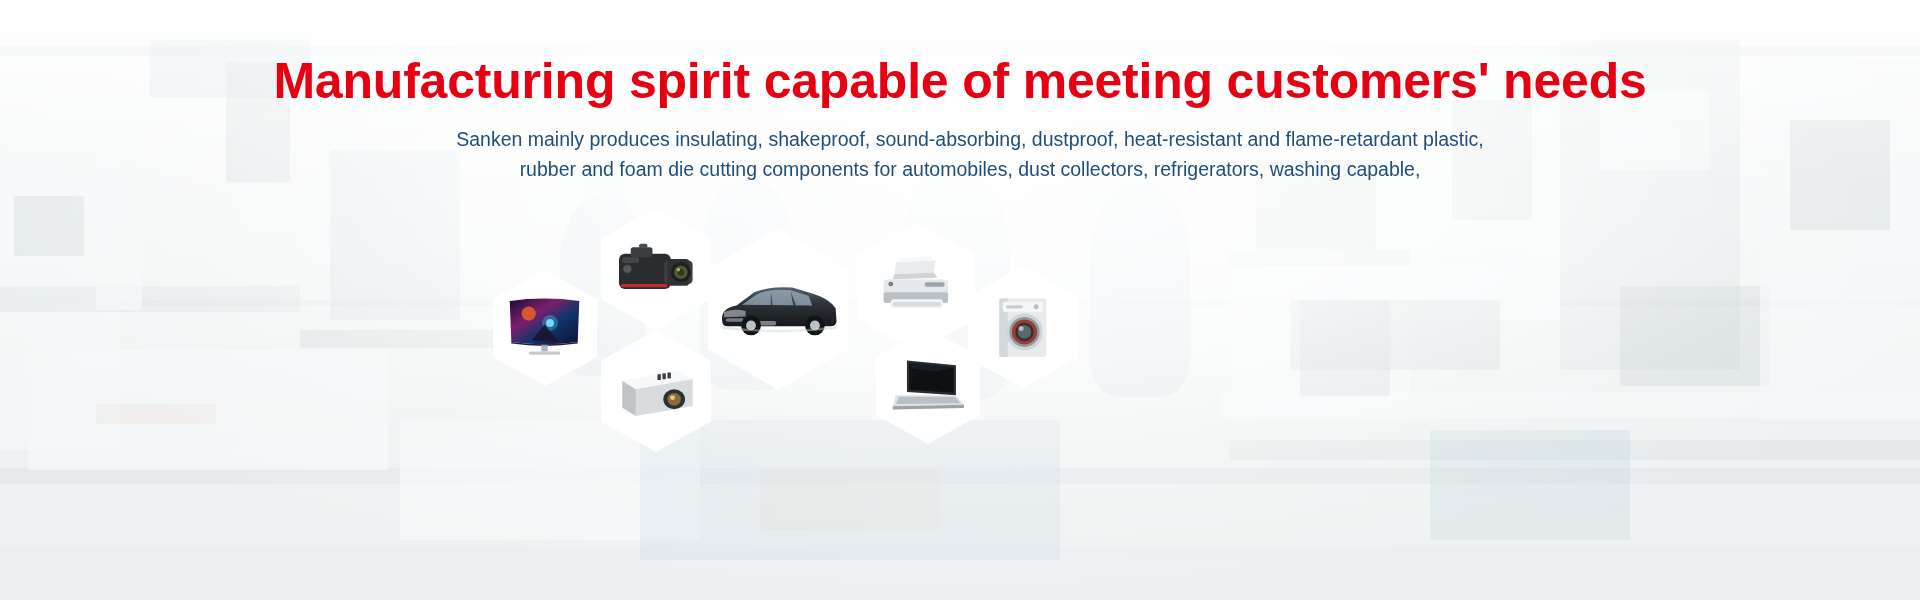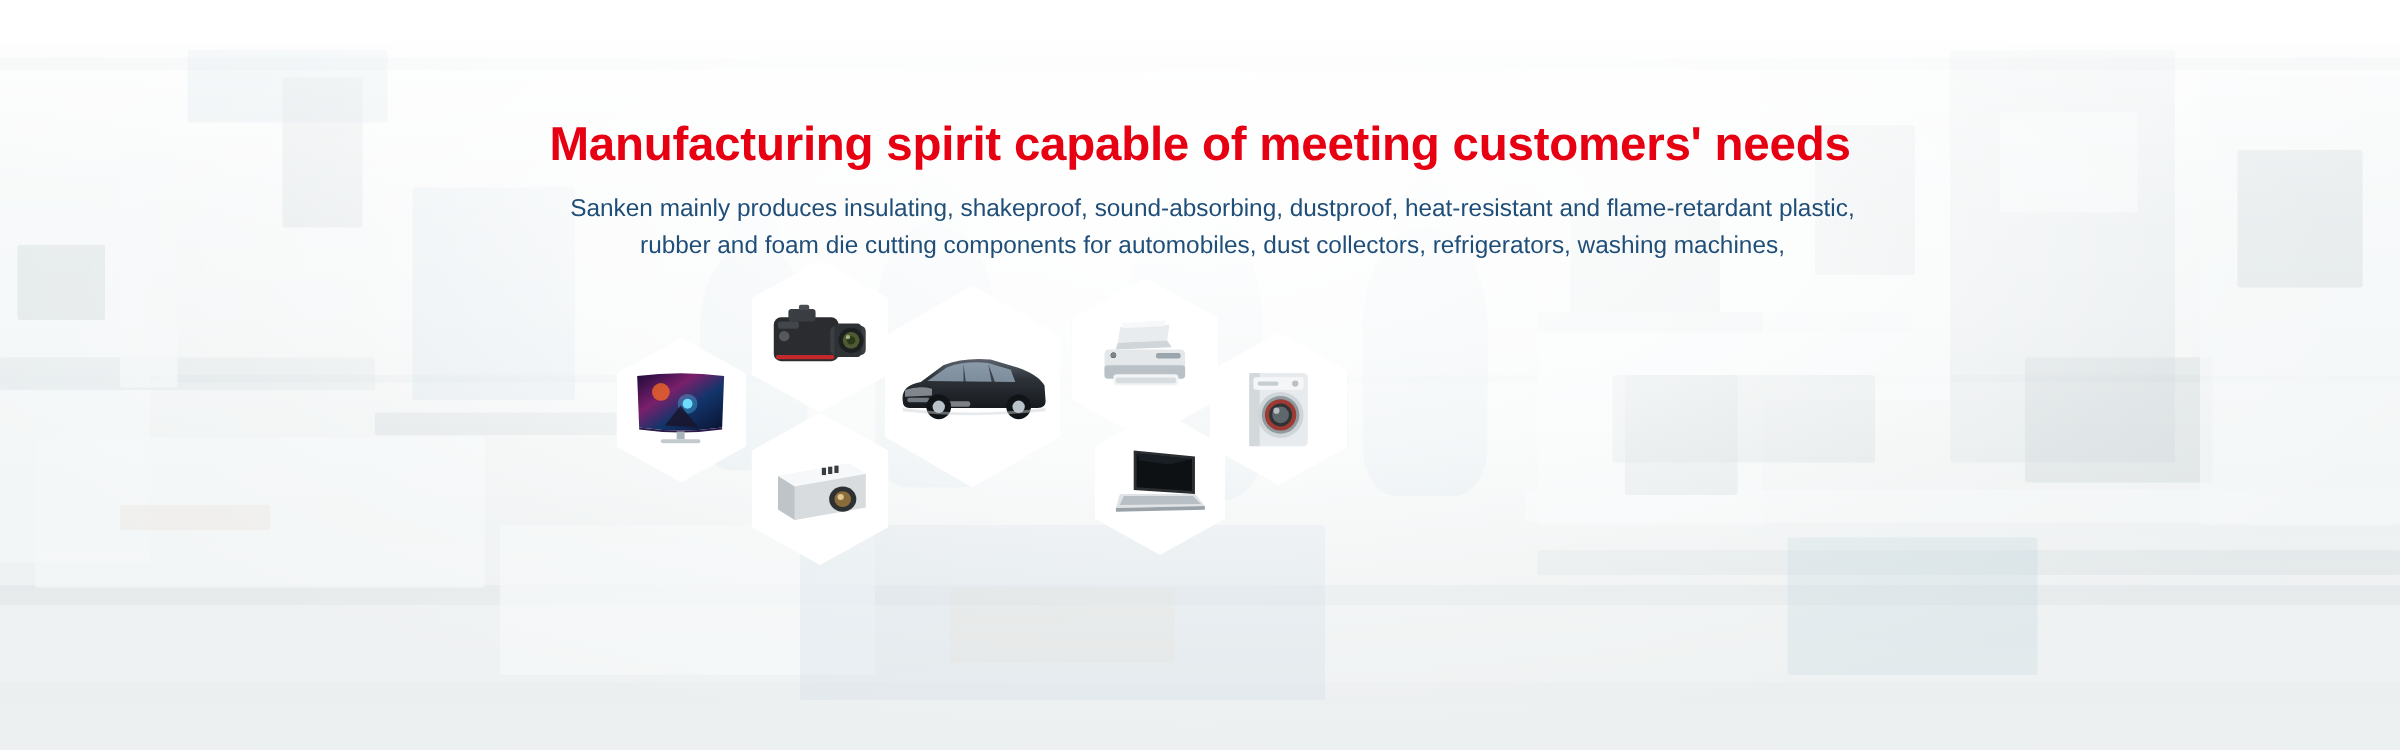--- a/index.html
+++ b/index.html
@@ -85,27 +85,26 @@
   
   .text-wrap {
     position: absolute;
     top: 52px;
     left: 0;
     right: 0;
     text-align: center;
     z-index: 5;
   }
   .headline {
-    font-size: 38px;
+    font-size: 50px;
     font-weight: bold;
     color: #e60012;
     letter-spacing: -0.2px;
     line-height: 1.18;
     text-shadow: 0 1px 2px rgba(255,255,255,0.85);
-    margin-top: 42px;
   }
   .subcopy {
     margin-top: 14px;
     font-size: 19.5px;
     color: #1f4e79;
     line-height: 1.52;
     font-weight: 400;
     text-shadow: 0 1px 2px rgba(255,255,255,0.75);
   }
   .subcopy .line { display: block; padding-left: 20px; }
@@ -185,21 +184,21 @@
     <div class="mach dark" style="left:1790px; top:120px; width:100px; height:110px;"></div>
     <div class="mach teal" style="left:1430px; top:430px; width:200px; height:110px;"></div>
 
     <div class="bg-haze"></div>
   </div>
 
   <div class="text-wrap">
     <div class="headline">Manufacturing spirit capable of meeting customers' needs</div>
     <div class="subcopy">
       <span class="line">Sanken mainly produces insulating, shakeproof, sound-absorbing, dustproof, heat-resistant and flame-retardant plastic,</span>
-      <span class="line">rubber and foam die cutting components for automobiles, dust collectors, refrigerators, washing machines,</span>
+      <span class="line">rubber and foam die cutting components for automobiles, dust collectors, refrigerators, washing capable,</span>
     </div>
   </div>
 
   <div class="hex-cluster">
 
     <div class="hex" style="left:493px; top:62px; width:104px; height:116px;">
       <div class="art">
         <svg viewBox="0 0 100 80">
           <defs>
             <linearGradient id="tvscr" x1="0" y1="0" x2="1" y2="1">

